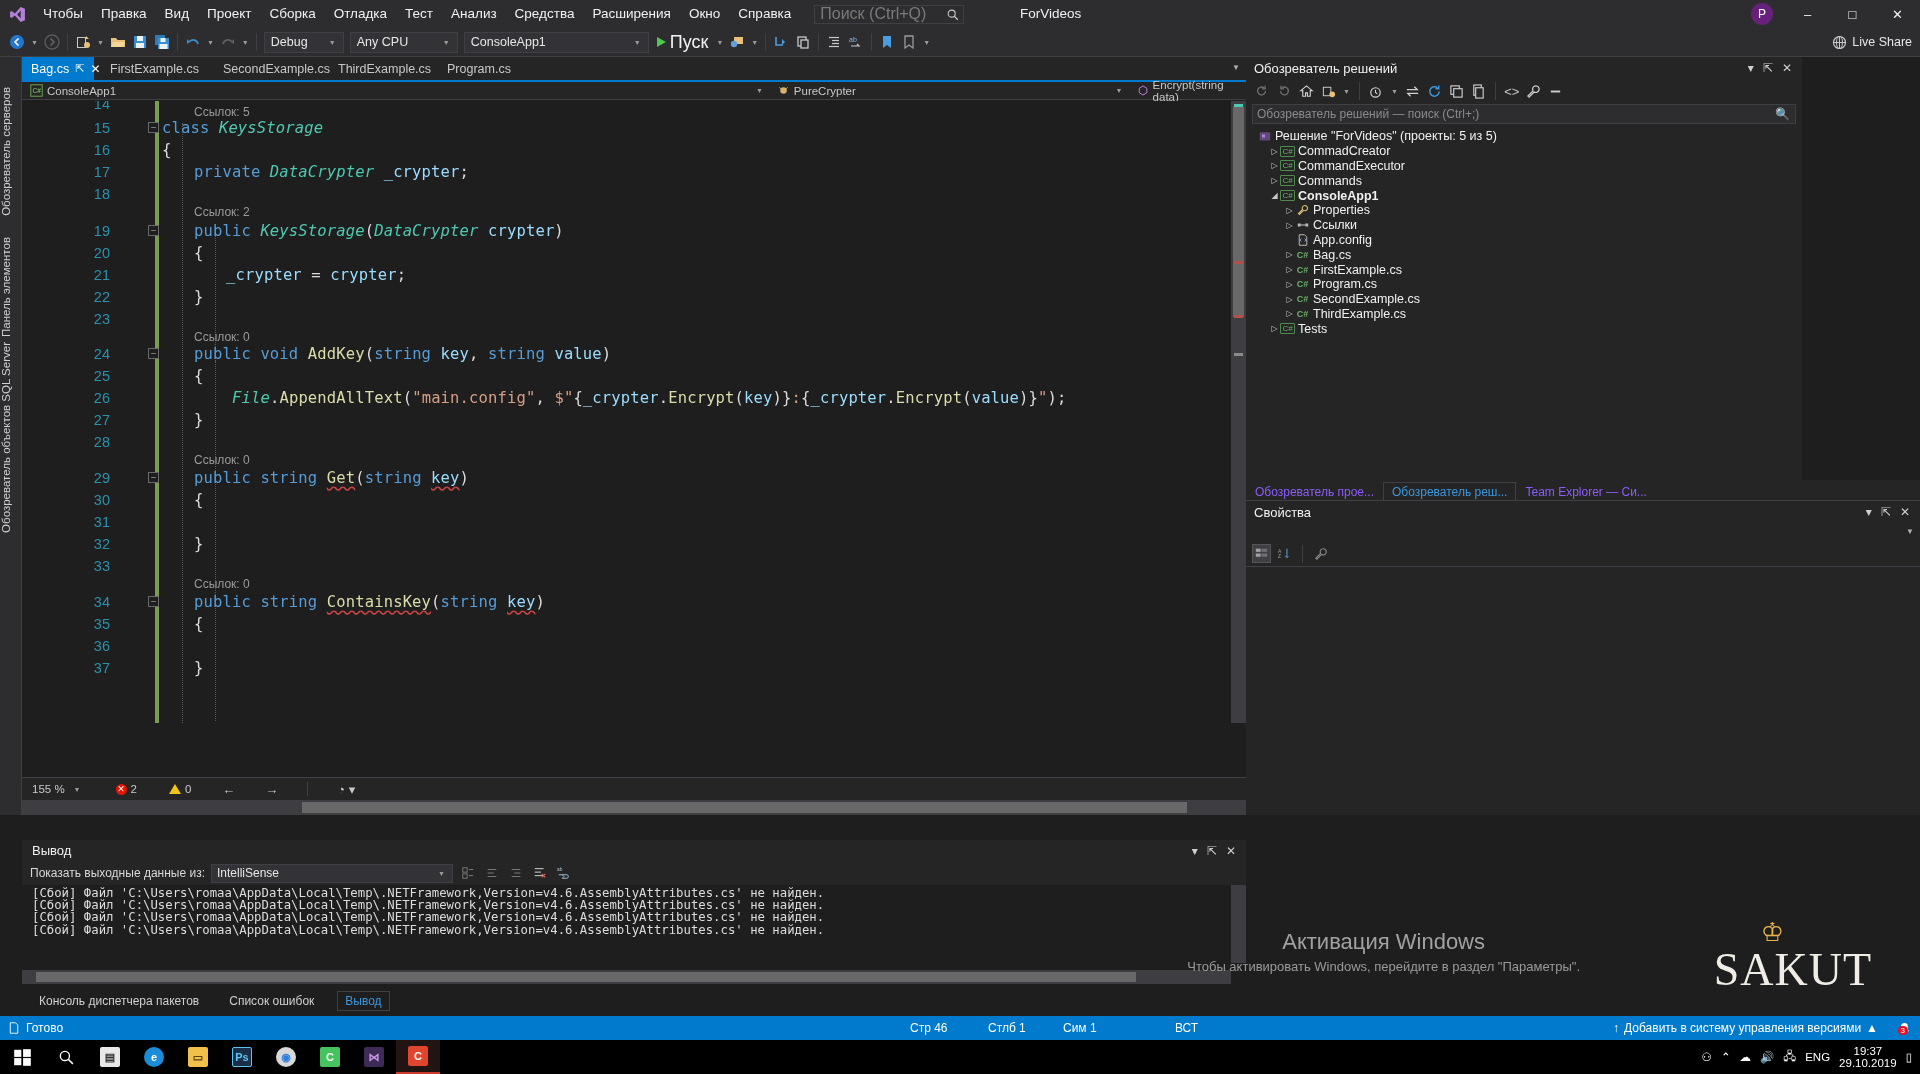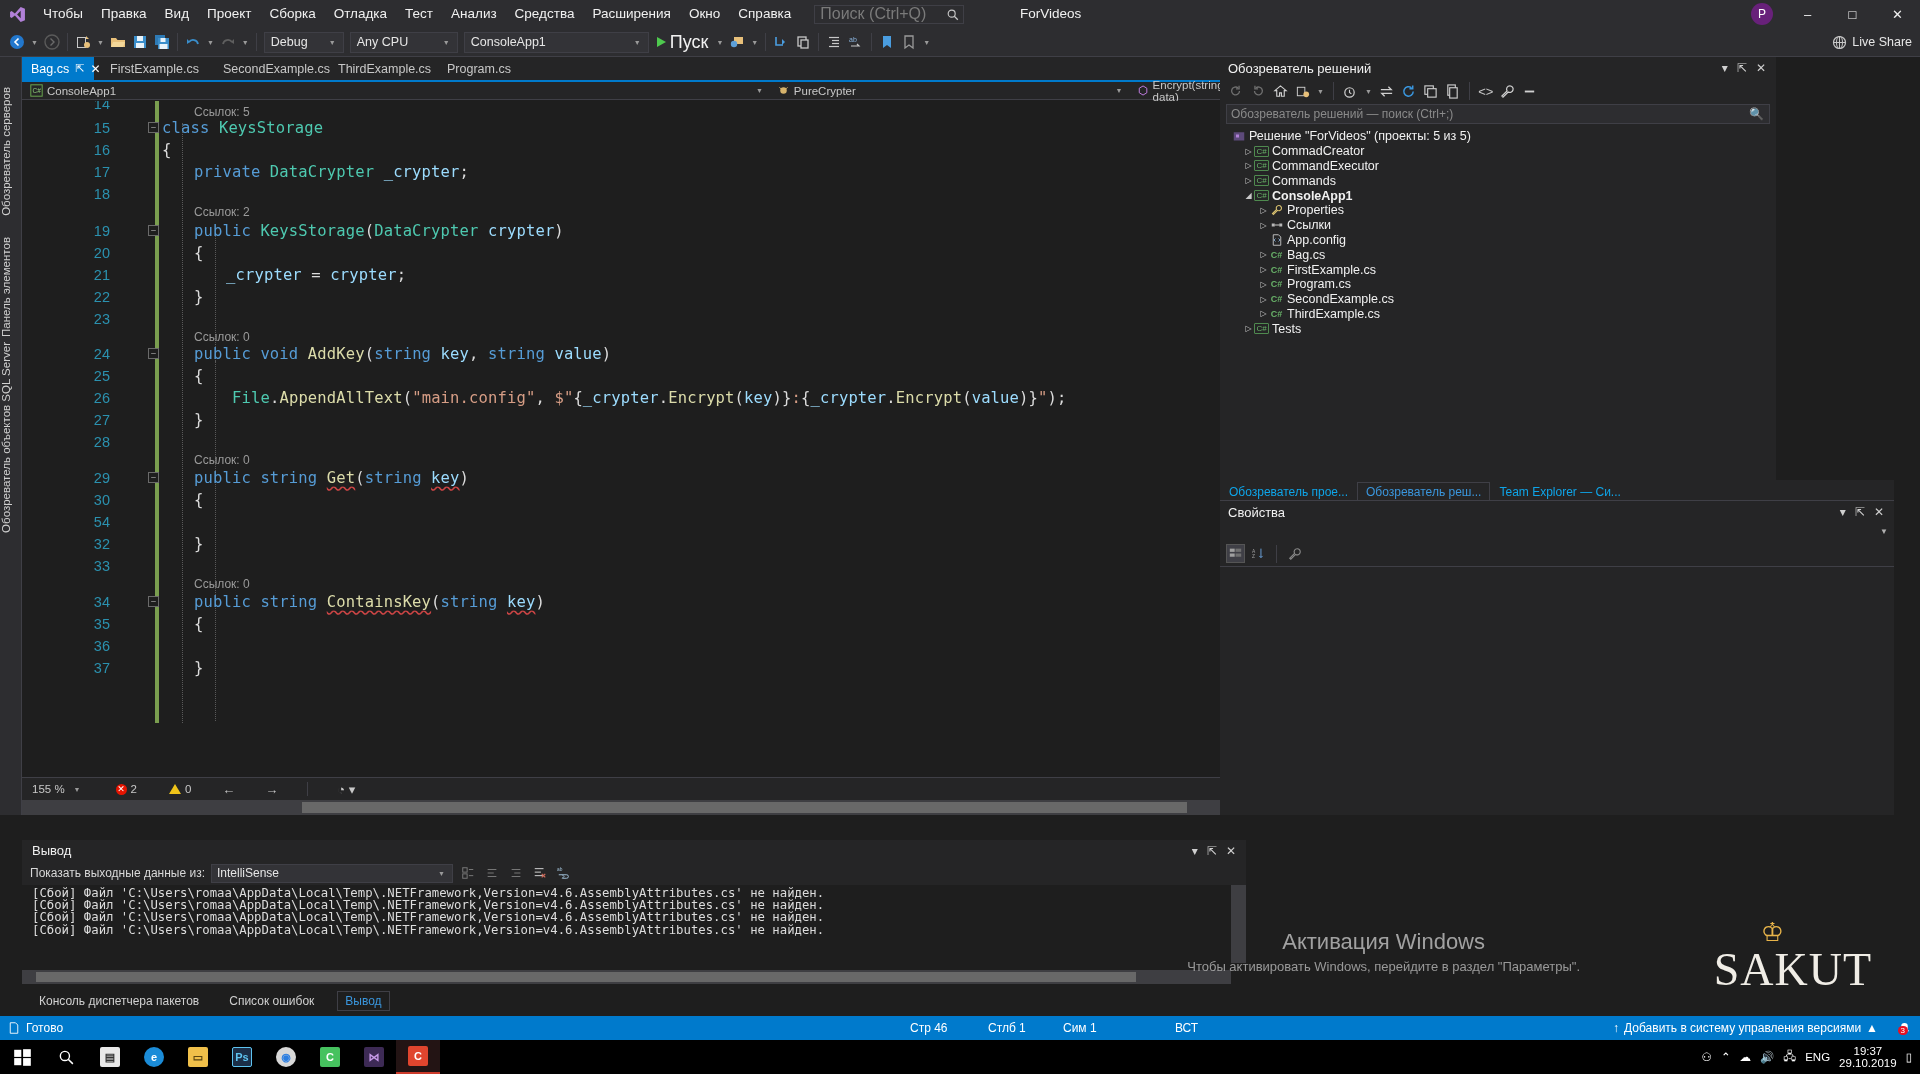--- a/index.html
+++ b/index.html
@@ -73,42 +73,42 @@
     color:#2b91af; font-family:"Liberation Sans", sans-serif; }
   .fold { position:absolute; left:126px; width:11px; height:11px; border:1px solid #6a6a6a;
     color:#9a9a9a; font-size:9px; line-height:9px; text-align:center; background:#1e1e1e; }
   .code { position:absolute; left:140px; font-size:15.5px; white-space:pre; color:#dcdcdc;
     letter-spacing:0.15px; }
   .cl { position:absolute; left:172px; font-size:12px; color:#9a9a9a;
     font-family:"Liberation Sans", sans-serif; }
   .ind { position:absolute; width:1px; top:0; height:100%; border-left:1px dotted #5a5a5a; }
   #chgbar { position:absolute; left:133px; top:0; width:4px; background:#7a9e4f; }
   .kw { color:#569cd6; }
-  .typ { color:#4ec9b0; } .mth { color:#dcdcaa; } .str { color:#d69d85; }
+  .typ { color:#4ec9b0;font-style:italic; } .mth { color:#dcdcaa; } .str { color:#d69d85; }
   .var { color:#9cdcfe; } .dollar { color:#d69d85; } .brc { color:#dcdcdc; }
   .sq { text-decoration:underline; text-decoration-style:wavy; text-decoration-color:#c44; text-underline-offset:3px; }
 
   #ed-vscroll { position:absolute; right:0; top:44px; width:15px; height:622px; background:#3e3e42; }
   #ed-vthumb { position:absolute; left:2px; top:6px; width:11px; height:210px; background:#686868; }
   .ed-mark { position:absolute; right:3px; width:9px; height:3px; }
   #ed-hscroll { position:absolute; left:0; bottom:0; width:1224px; height:15px; background:#3e3e42; }
   #ed-hthumb { position:absolute; left:280px; top:2px; width:885px; height:11px; background:#686868; }
 
   #ed-status { position:absolute; left:0; bottom:15px; width:1224px; height:23px;
     background:#252526; display:flex; align-items:center; gap:16px; font-size:11.5px; color:#c8c8c8;
     border-top:1px solid #3f3f46; }
   #zoom-sel { display:flex; align-items:center; gap:6px; padding:0 8px 0 10px; }
   .err-chip { display:flex; align-items:center; gap:4px; padding:0 8px; }
   .dot-err { width:11px; height:11px; border-radius:50%; background:#e51400; color:#fff;
     font-size:9px; line-height:11px; text-align:center; }
   .tri-warn { width:0;height:0;border-left:6px solid transparent;border-right:6px solid transparent;border-bottom:10px solid #f0c419; }
   .nav-arrow { padding:0 7px; font-size:13px; color:#c8c8c8; }
 
   
-  #right-dock { position:absolute; left:1220px; top:57px; width:556px; height:758px; background:#252526; }
+  #right-dock { position:absolute; left:1246px; top:57px; width:556px; height:758px; background:#252526; }
   .panel-title { height:22px; display:flex; align-items:center; padding:0 6px 0 8px;
     font-size:13px; color:#f1f1f1; background:#252526; }
   .panel-ctl { margin-left:auto; display:flex; align-items:center; gap:9px; padding-right:4px;
     color:#d0d0d0; font-size:12px; }
   #se-toolbar { height:24px; display:flex; align-items:center; gap:2px; padding:0 6px;
     background:#252526; }
   .se-ico { width:20px; height:20px; display:flex; align-items:center; justify-content:center;
     color:#c8c8c8; font-size:13px; }
   #se-search { height:20px; margin:1px 6px 3px 6px; background:#2d2d30; border:1px solid #3f3f46;
     display:flex; align-items:center; }
@@ -119,21 +119,21 @@
   .tw { width:11px; font-size:8px; color:#c8c8c8; text-align:center; display:inline-block; }
   .ti { width:15px; display:inline-flex; align-items:center; justify-content:center; }
   .cs-ico { font-size:8px; color:#68b168; border:1px solid #4f8a4f; padding:0 1px;
     line-height:9px; border-radius:1px; font-family:"Liberation Sans",sans-serif; }
   .cs-plain { font-size:9px; color:#68b168; font-weight:bold; }
   .tl { padding-left:3px; }
   .bold { font-weight:bold; }
 
   #dock-tabs { position:absolute; left:0; top:423px; width:674px; height:20px;
     display:flex; align-items:flex-end; background:#252526; }
-  .dtab { height:18px; padding:0 8px; font-size:12px; color:#0ea5e9; line-height:18px;
+  .dtab { height:18px; padding:0 8px; font-size:12px; color:#8b5cf6; line-height:18px;
     border:1px solid transparent; }
   .dtab.active { color:#3a96dd; border:1px solid #3f3f46; border-bottom:none; background:#252526; }
 
   #props-panel { position:absolute; left:0; top:443px; width:674px; height:315px;
     background:#252526; border-top:1px solid #3f3f46; }
   #props-toolbar { height:26px; display:flex; align-items:center; gap:4px; padding:3px 6px;
     border-bottom:1px solid #3f3f46; }
   .pt-btn { width:19px; height:19px; display:flex; align-items:center; justify-content:center;
     font-size:11px; color:#c8c8c8; border:1px solid transparent; }
   .pt-btn.sel { background:#3f3f46; border-color:#555; }
@@ -494,21 +494,21 @@
     <div class="ln" style="top:366px">
       <div class="gut">29</div>
       <div class="fold" style="top:5px">−</div>
       <div class="code" style="left:172px"><span class="kw">public</span> <span class="kw">string</span> <span class="mth sq">Get</span>(<span class="kw">string</span> <span class="var sq">key</span>)</div>
     </div>
     <div class="ln" style="top:388px">
       <div class="gut">30</div>
       <div class="code" style="left:172px">{</div>
     </div>
     <div class="ln" style="top:410px">
-      <div class="gut">54</div>
+      <div class="gut">31</div>
     </div>
     <div class="ln" style="top:432px">
       <div class="gut">32</div>
       <div class="code" style="left:172px">}</div>
     </div>
     <div class="ln" style="top:454px">
       <div class="gut">33</div>
     </div>
     <div class="cl" style="top:476px">Ссылок: 0</div>
     <div class="ln" style="top:490px">

